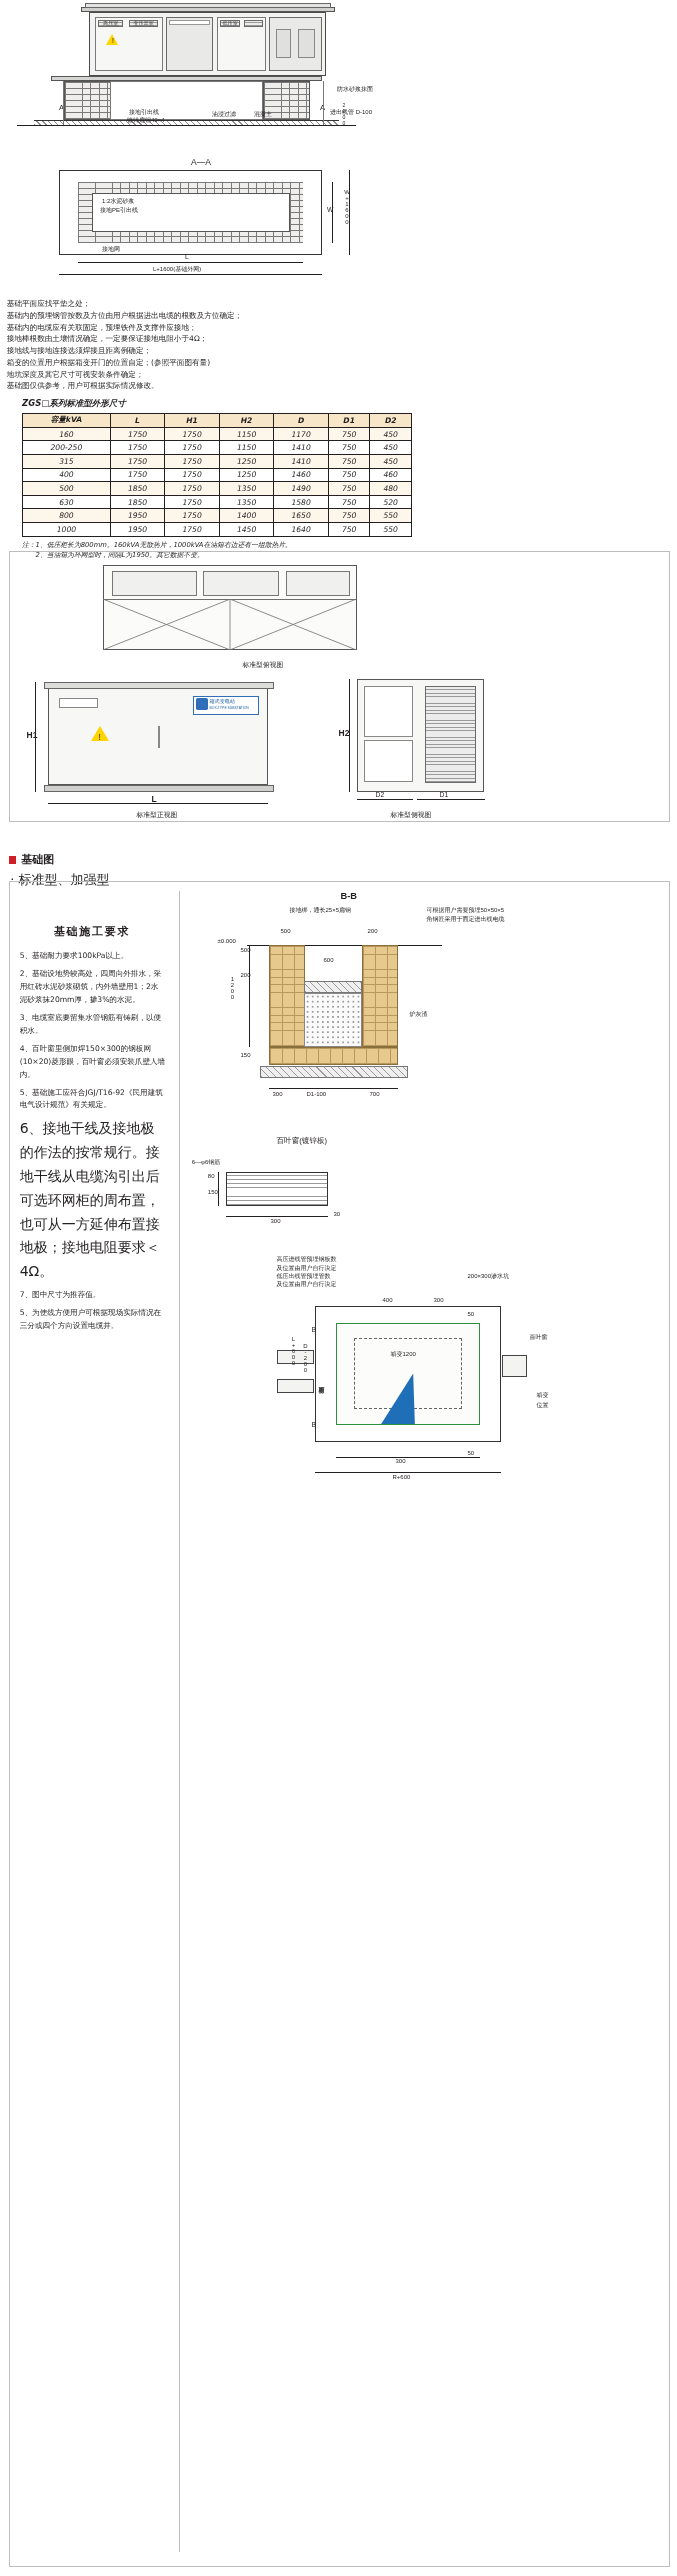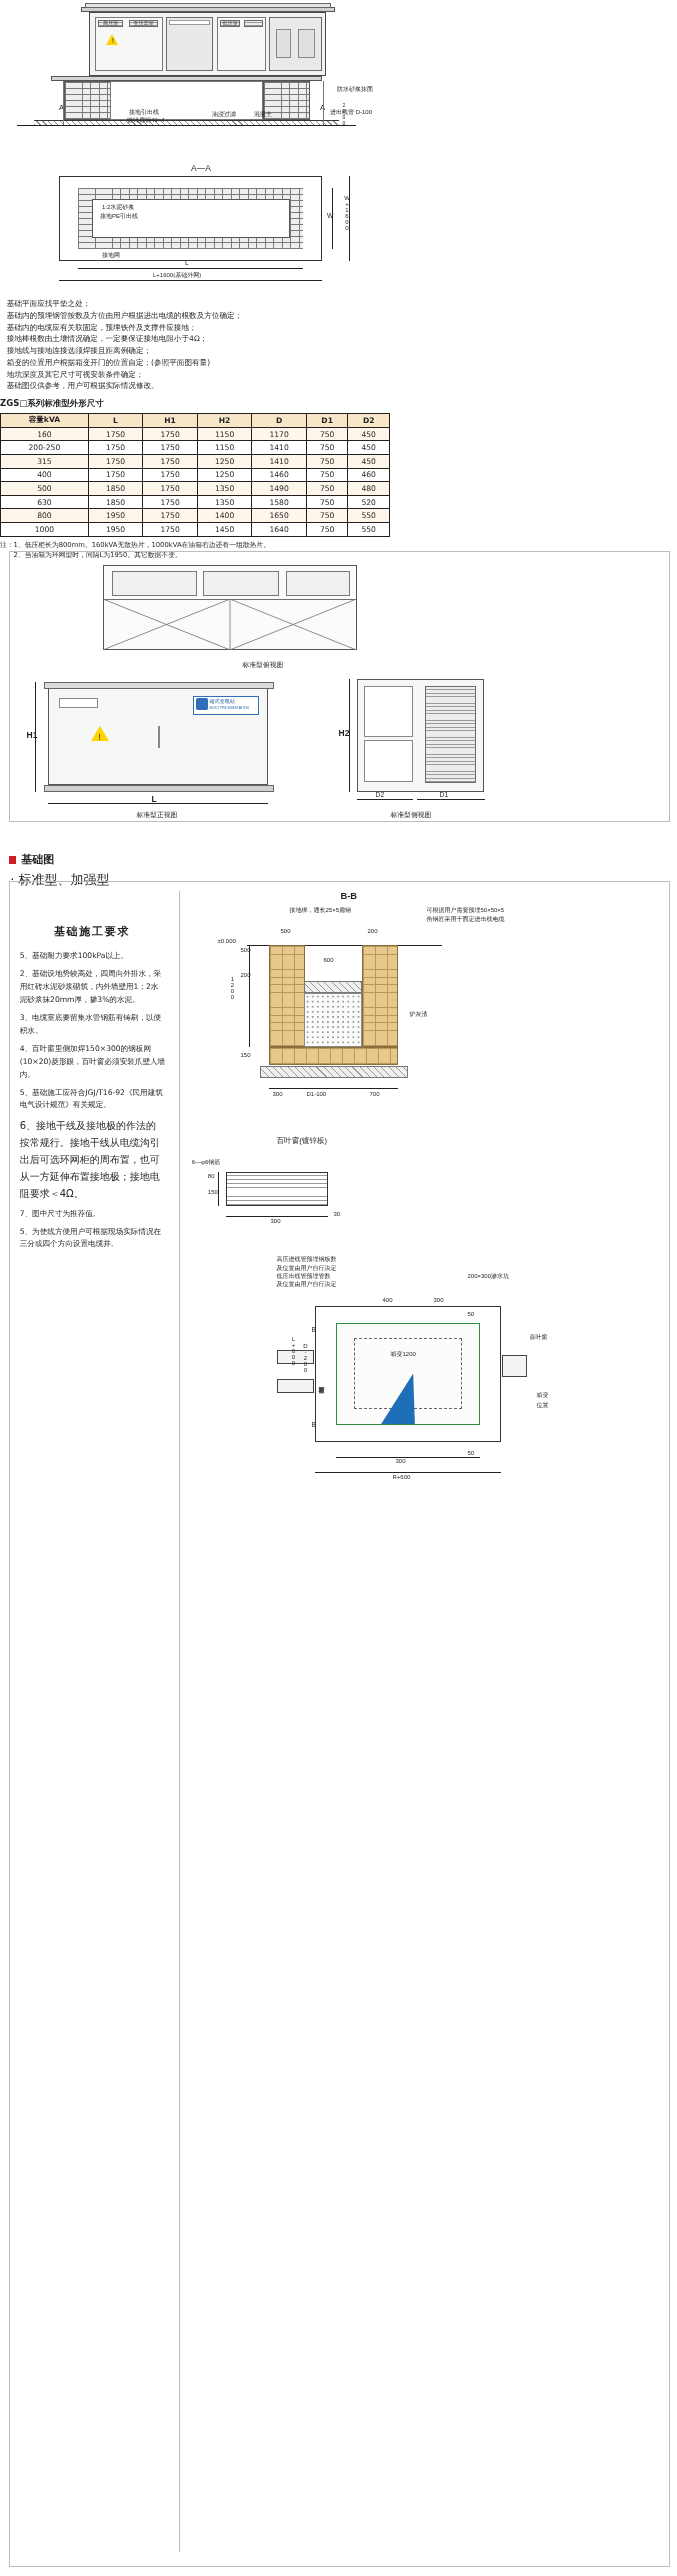--- a/index.html
+++ b/index.html
@@ -38,28 +38,28 @@
   .louver {
     background-image: repeating-linear-gradient(0deg,#9a9a9a 0 0.8px, #ececec 0.8px 3.4px);
     border:0.8px solid #6a6a6a;
   }
   .door-panel { background:#e9e9e7; border:0.8px solid #6a6a6a; }
   .ground-hatch {
     background-image: repeating-linear-gradient(45deg,#8c8c8c 0 0.8px, transparent 0.8px 4.2px);
   }
 
   
-  #sec-plan { left:0; top:161px; width:678px; height:136px; }
+  #sec-plan { left:0; top:155px; width:678px; height:136px; }
 
   
   #notes { position:absolute; left:6.8px; top:298px; width:424px; }
   #notes div { line-height:1.55; font-size:7.6px; }
 
   
-  #tbl-wrap { position:absolute; left:0; top:398px; width:398px; }
+  #tbl-wrap { position:absolute; left:22px; top:398px; width:398px;font-style:italic; }
   #tbl-title { font-size:8.5px; font-weight:bold; margin-bottom:2.5px; }
   table.dim { border-collapse:collapse; width:390px; font-size:7.6px; }
   table.dim th, table.dim td {
     border:0.8px solid #231f20; text-align:center; padding:1.7px 0; height:13.6px;
   }
   table.dim thead th { background:#f7e7c8; font-weight:bold; }
   table.dim tbody tr:nth-child(odd) td { background:#fdf6ea; }
   table.dim tbody tr:nth-child(even) td { background:#ffffff; }
   #tbl-foot { font-size:6.8px; line-height:1.5; margin-top:3.4px; }
 
@@ -327,21 +327,21 @@
   <div id="found-box">
 
     <div class="blk" style="left:0;top:0;width:165px;height:1686px;">
       <div class="cjk" id="req-title-in" style="position:absolute;left:8.5px;top:42px;width:148px;text-align:center;font-size:11px;font-weight:bold;letter-spacing:1.7px;">基础施工要求</div>
       <div class="cjk" style="position:absolute;left:10.2px;top:68px;width:146px;">
         <div style="font-size:7.6px;line-height:1.7;margin-bottom:5.1px;">5、基础耐力要求100kPa以上。</div>
         <div style="font-size:7.6px;line-height:1.7;margin-bottom:5.1px;">2、基础设地势较高处，四周向外排水，采用红砖水泥砂浆砌筑，内外墙壁用1；2水泥砂浆抹20mm厚，掺3%的水泥。</div>
         <div style="font-size:7.6px;line-height:1.7;margin-bottom:5.1px;">3、电缆室底要留集水管钢筋有铸刷，以便积水。</div>
         <div style="font-size:7.6px;line-height:1.7;margin-bottom:5.1px;">4、百叶窗里侧加焊150×300的钢板网(10×20)菱形眼，百叶窗必须安装爪壁人墙内。</div>
         <div style="font-size:7.6px;line-height:1.7;margin-bottom:5.1px;">5、基础施工应符合JGJ/T16-92《民用建筑电气设计规范》有关规定。</div>
-        <div style="font-size:10px;line-height:1.7;margin-bottom:5.1px;">6、接地干线及接地极的作法的按常规行。接地干线从电缆沟引出后可选环网柜的周布置，也可从一方延伸布置接地极；接地电阻要求＜4Ω。</div>
+        <div style="font-size:14px;line-height:1.7;margin-bottom:5.1px;">6、接地干线及接地极的作法的按常规行。接地干线从电缆沟引出后可选环网柜的周布置，也可从一方延伸布置接地极；接地电阻要求＜4Ω。</div>
         <div style="font-size:7.6px;line-height:1.7;margin-bottom:5.1px;">7、图中尺寸为推荐值。</div>
         <div style="font-size:7.6px;line-height:1.7;margin-bottom:5.1px;">5、为使线方便用户可根据现场实际情况在三分或四个方向设置电缆井。</div>
       </div>
     </div>
 
     <div class="line-v" style="left:169px;top:8.5px;height:1661px;background:#bdbdbd;"></div>
 
     <div class="blk" style="left:178px;top:254px;width:254px;height:119px;">
       <div class="lab-cjk" style="left:89px;top:0;font-size:7.6px;">百叶窗(镀锌板)</div>
       <div class="lab-cjk" style="left:4.2px;top:22px;">6—φ6钢筋</div>

